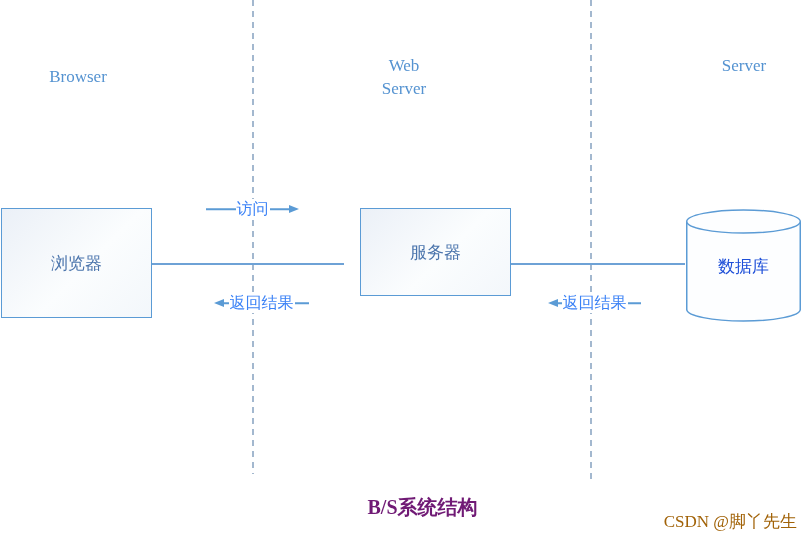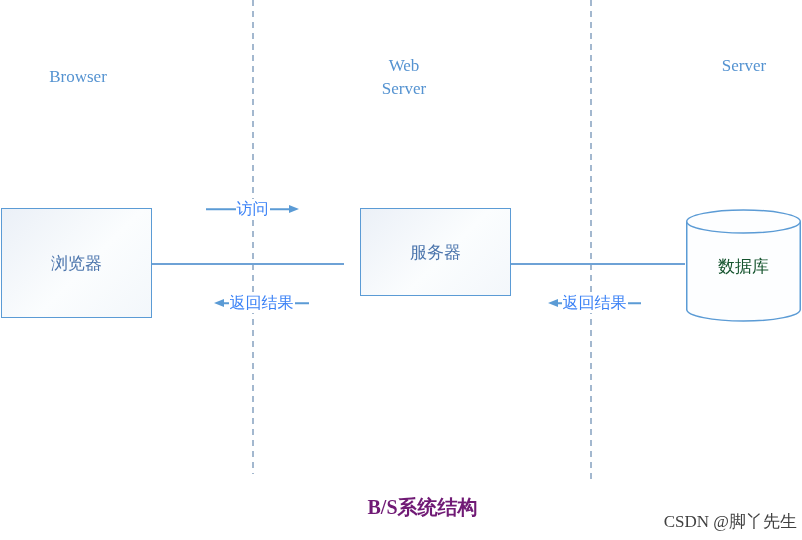--- a/index.html
+++ b/index.html
@@ -48,21 +48,21 @@
     font-size: 17px;
   }
   .node-rect.browser { left: 1px;   top: 208px; width: 151px; height: 110px; }
   .node-rect.server  { left: 344px; top: 208px; width: 151px; height: 88px; margin-left: 16px; }
 
   
   .cyl-wrap { position: absolute; left: 685px; top: 209px; width: 117px; height: 114px; }
   .cyl-label {
     position: absolute; left: 685px; top: 209px; width: 117px; height: 114px;
     display: flex; align-items: center; justify-content: center;
-    color: #14532d; font-size: 17px;
+    color: #1d4ed8; font-size: 17px;
   }
 
   
   .connector { position: absolute; top: 263px; height: 1.5px; background: #6ea2d6; }
   .connector.c1 { left: 151px; width: 193px; }
   .connector.c2 { left: 495px; width: 190px; }
 
   
   .flow {
     position: absolute;
@@ -97,21 +97,21 @@
   .flow.f4 { left: 548px; top: 292px; width: 93px; }
 
   
   .diagram-title {
     position: absolute; left: 330px; top: 494px; width: 185px;
     text-align: center; color: #701a75;
     font-size: 20px; font-weight: 600;
   }
   .watermark {
     position: absolute; right: 5px; top: 510px;
-    color: #404040; font-size: 17px;
+    color: #a16207; font-size: 17px;
   }
 </style>
 </head>
 <body>
 
 <div class="canvas">
 
   <div class="divider d1"></div>
   <div class="divider d2"></div>
 

